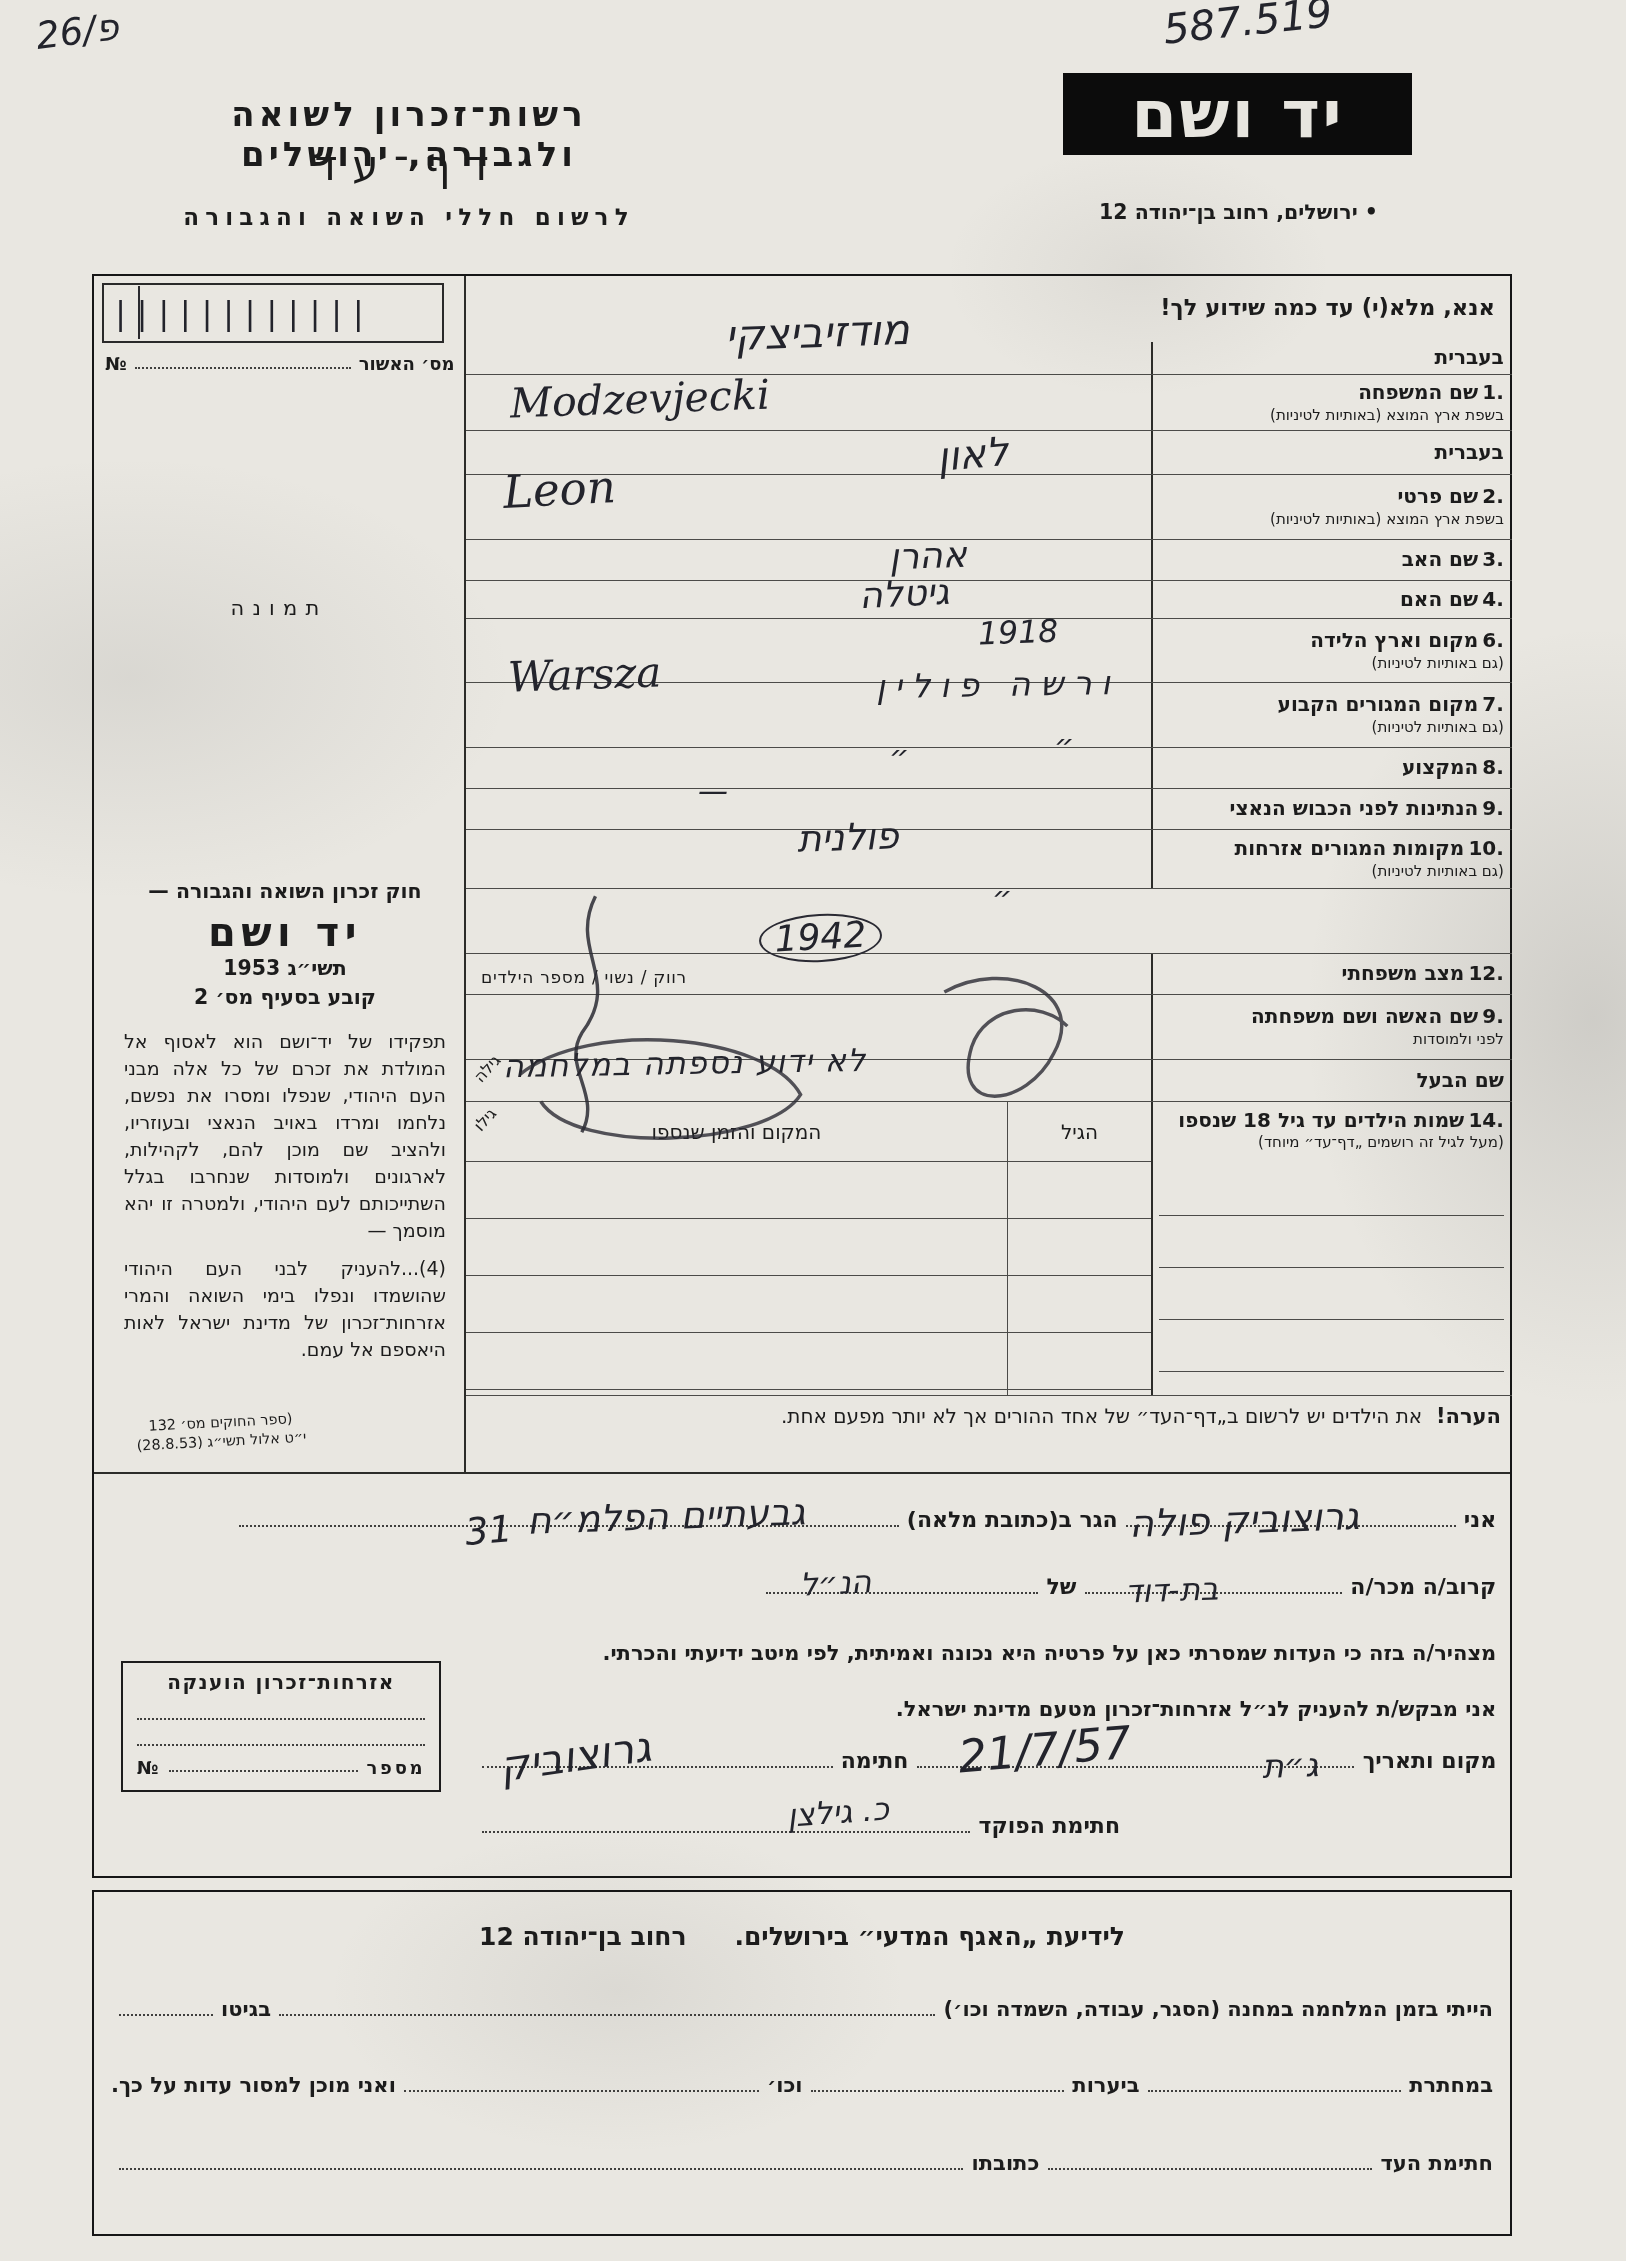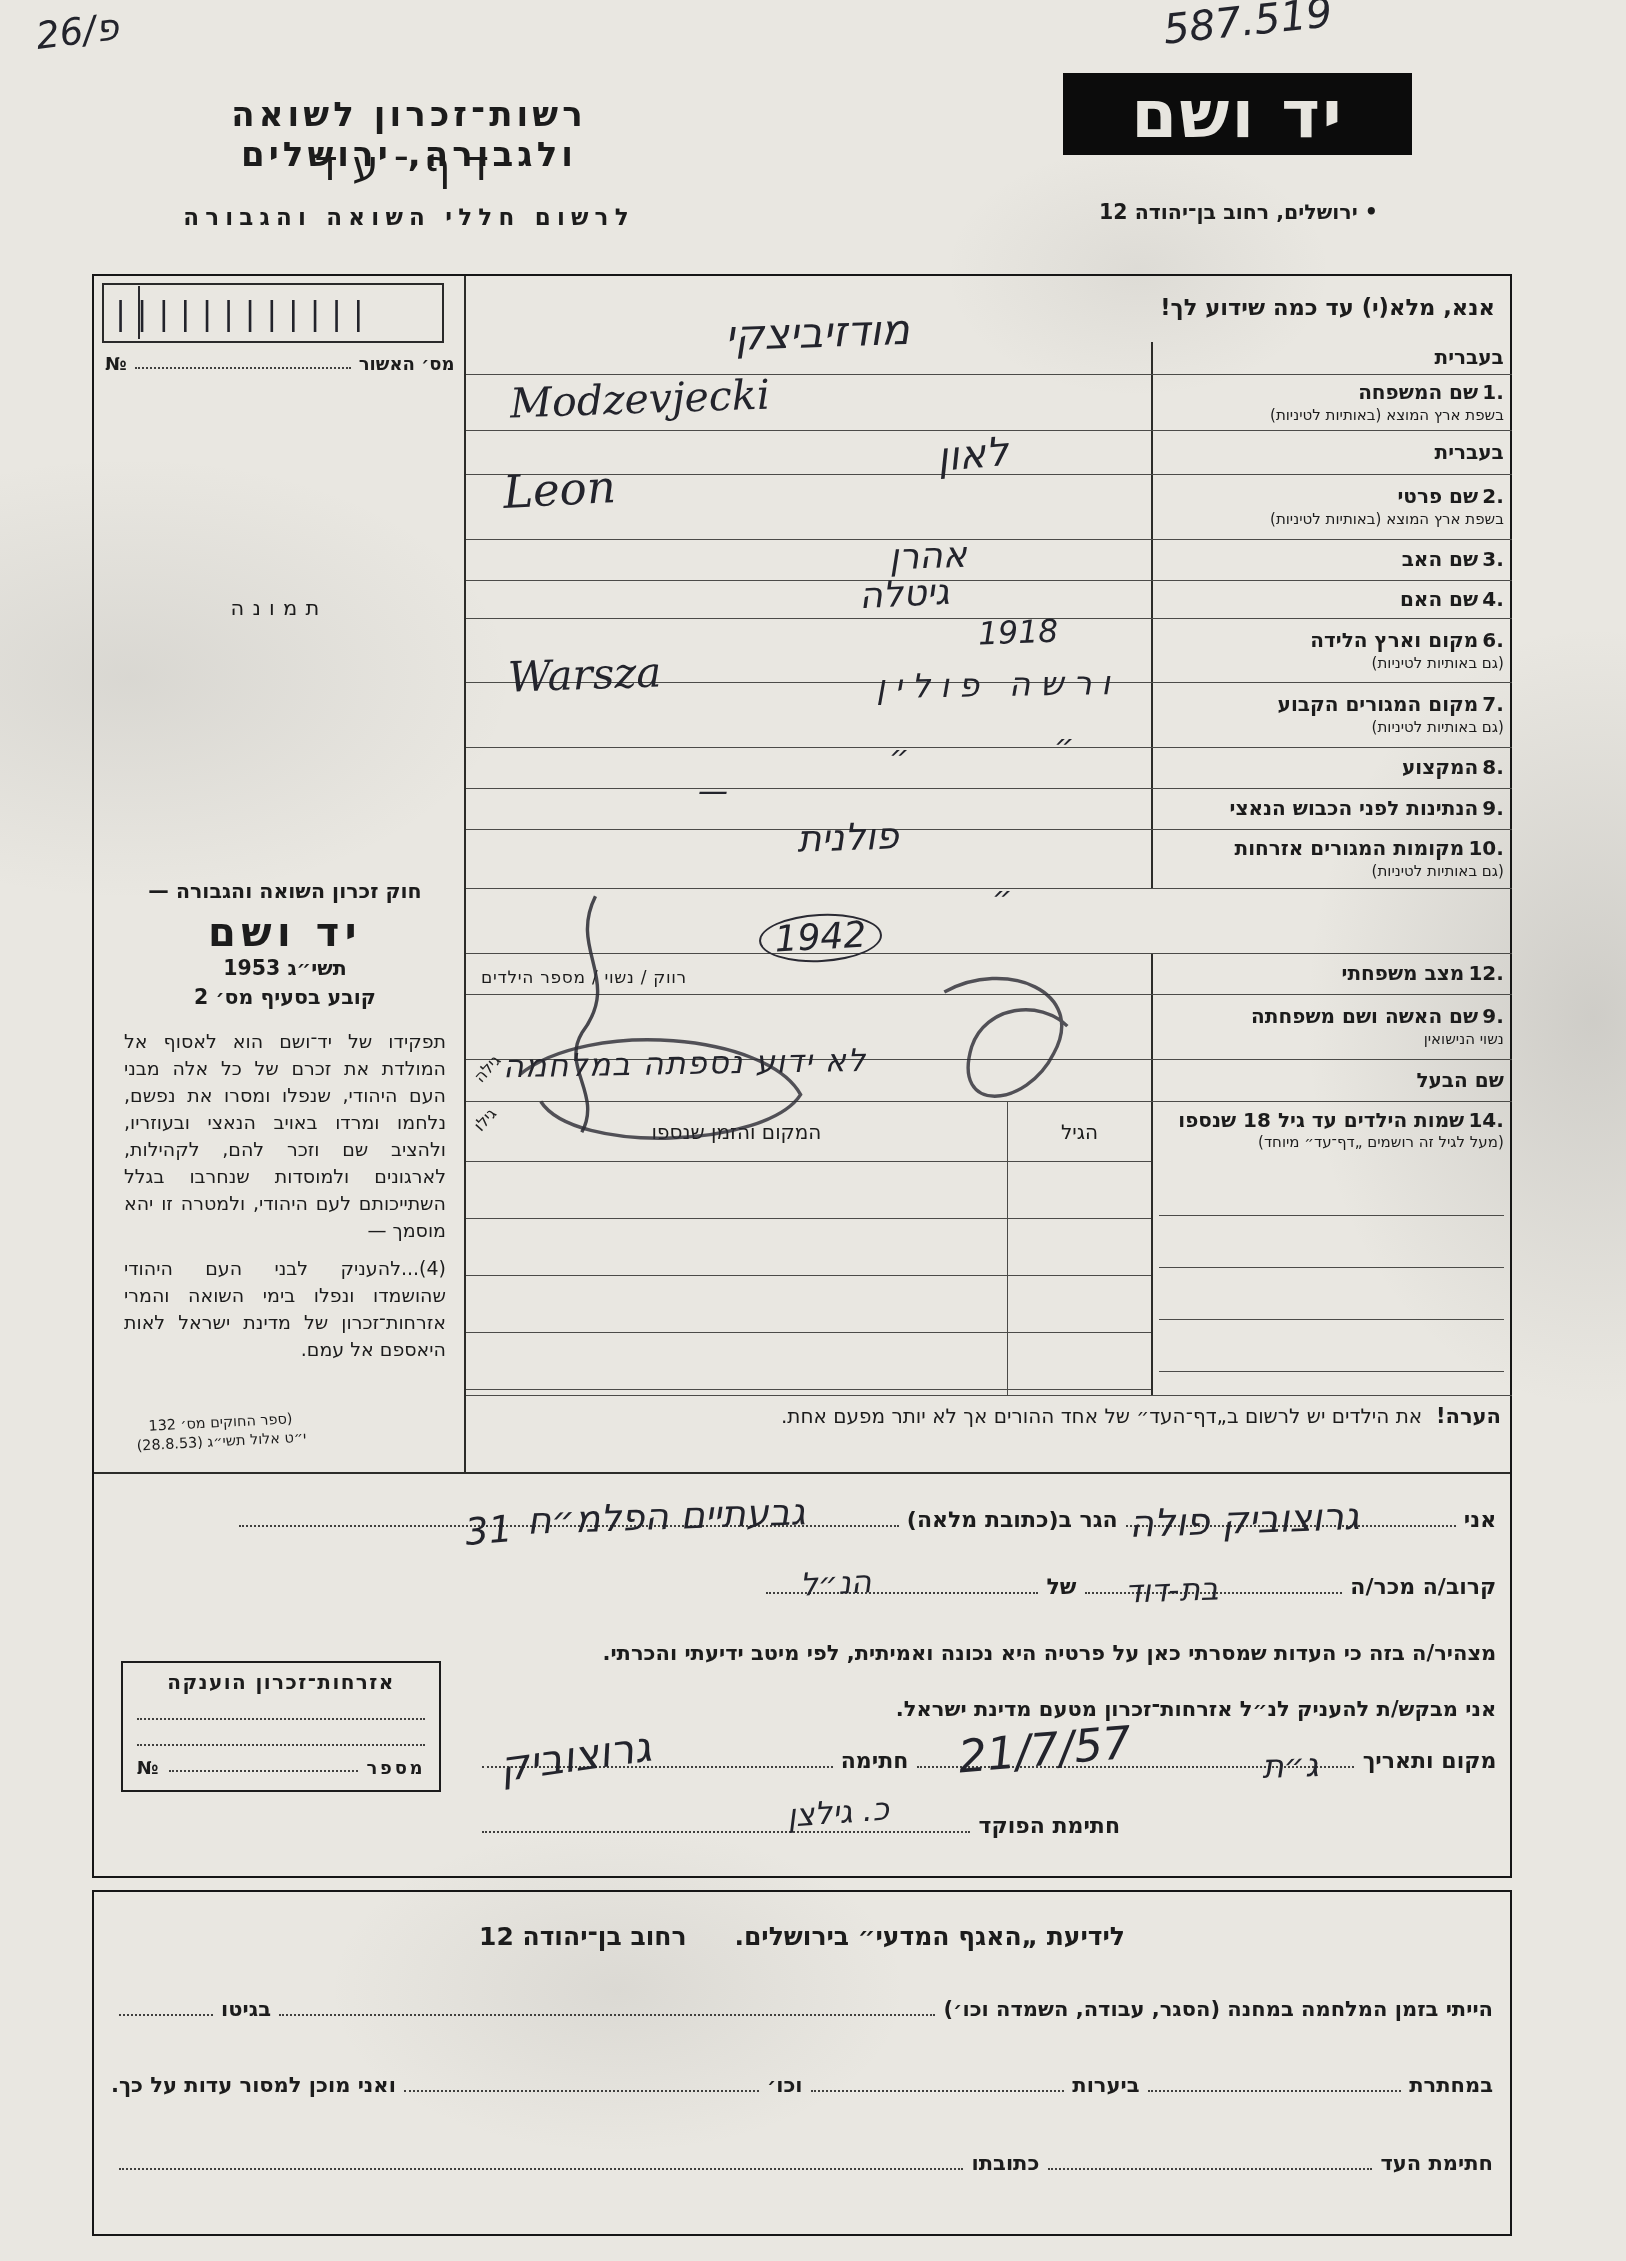--- a/index.html
+++ b/index.html
@@ -117,21 +117,21 @@
         <span>מס׳ האשור</span>
         <span class="dots"></span>
         <span>№</span>
       </div>
       <div class="photolabel">תמונה</div>
       <div class="law">
         <div class="law-intro">חוק זכרון השואה והגבורה —</div>
         <div class="law-name">יד ושם</div>
         <div class="law-year">תשי״ג 1953</div>
         <div class="law-section">קובע בסעיף מס׳ 2</div>
-        <div class="law-body">תפקידו של יד־ושם הוא לאסוף אל המולדת את זכרם של כל אלה מבני העם היהודי, שנפלו ומסרו את נפשם, נלחמו ומרדו באויב הנאצי ובעוזריו, ולהציב שם וזכר להם, לקהילות, לארגונים ולמוסדות שנחרבו בגלל השתייכותם לעם היהודי, ולמטרה זו יהא מוסמך —</div>
+        <div class="law-body">תפקידו של יד־ושם הוא לאסוף אל המולדת את זכרם של כל אלה מבני העם היהודי, שנפלו ומסרו את נפשם, נלחמו ומרדו באויב הנאצי ובעוזריו, ולהציב שם מוכן להם, לקהילות, לארגונים ולמוסדות שנחרבו בגלל השתייכותם לעם היהודי, ולמטרה זו יהא מוסמך —</div>
         <div class="law-body2">(4)...להעניק לבני העם היהודי שהושמדו ונפלו בימי השואה והמרי אזרחות־זכרון של מדינת ישראל לאות היאספם אל עמם.</div>
       </div>
       <div class="law-src">
         <div>(ספר החוקים מס׳ 132</div>
         <div>י״ט אלול תשי״ג (28.8.53)</div>
       </div>
     </div>
 
     <div class="fields">
 
@@ -227,21 +227,21 @@
           <div><span class="fnum">12.</span><span class="fmain">מצב משפחתי</span></div>
         </div>
         <div class="fans">
           <span class="status-options">רווק / נשוי / מספר הילדים</span>
         </div>
       </div>
 
       <div class="frow" style="height:65px">
         <div class="flabel">
           <div><span class="fnum">9.</span><span class="fmain">שם האשה ושם משפחתה</span></div>
-          <div class="fsub">נשוי הנישואין</div>
+          <div class="fsub">לפני ולמוסדות</div>
         </div>
         <div class="fans"></div>
       </div>
 
       <div class="frow" style="height:42px">
         <div class="flabel">
           <div><span class="fmain">שם הבעל</span></div>
         </div>
         <div class="fans"></div>
       </div>

